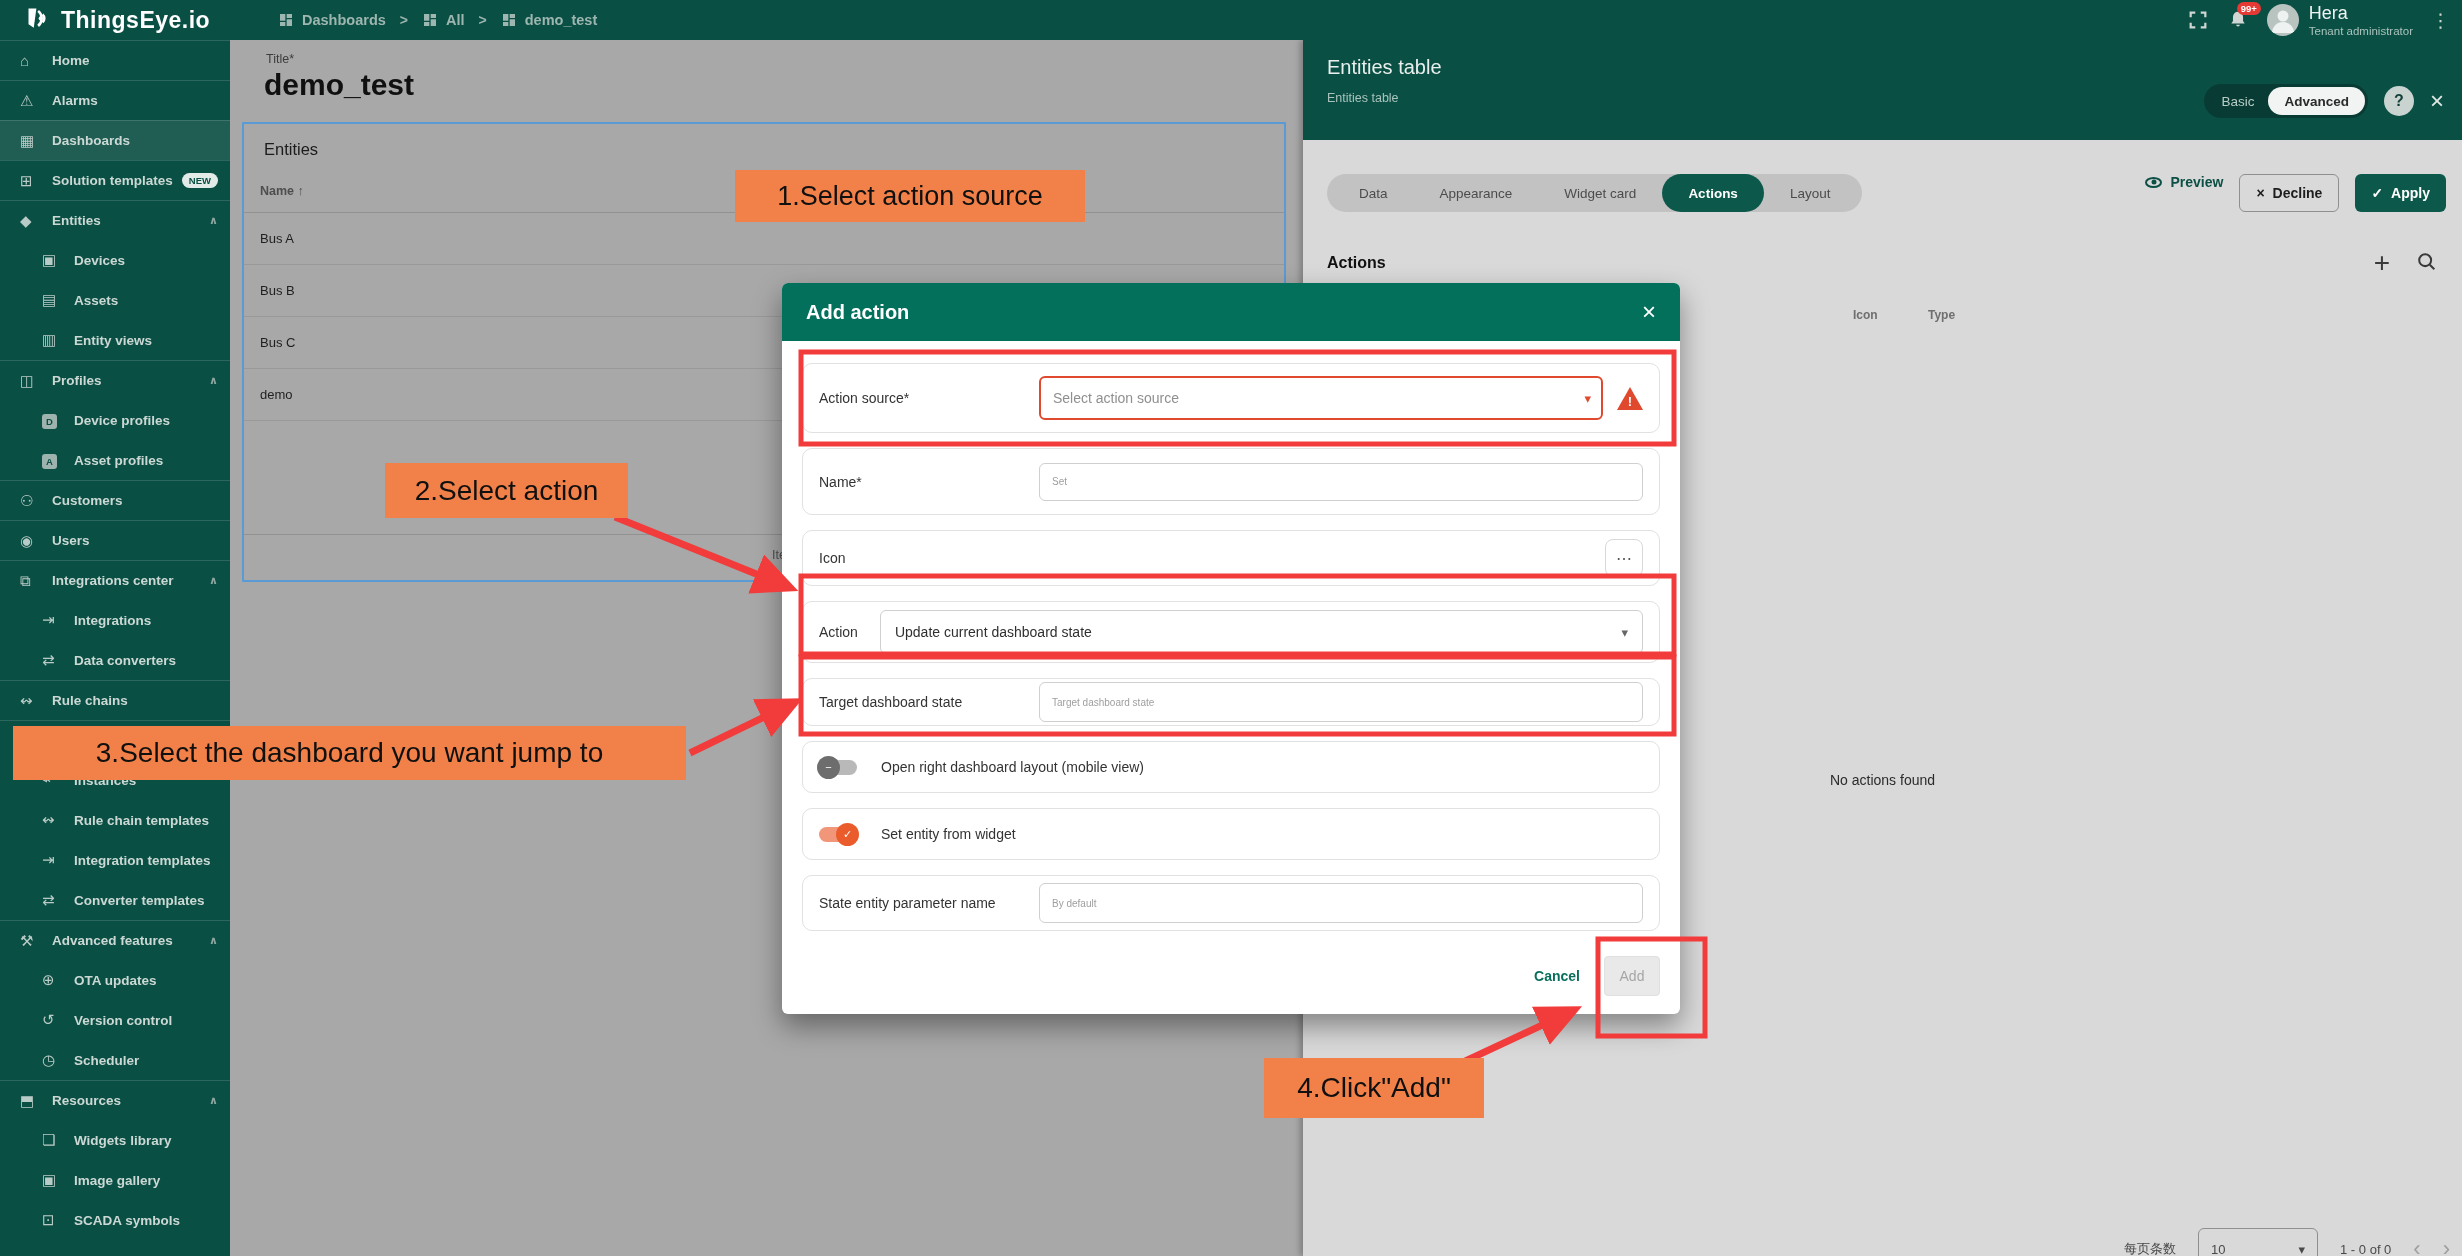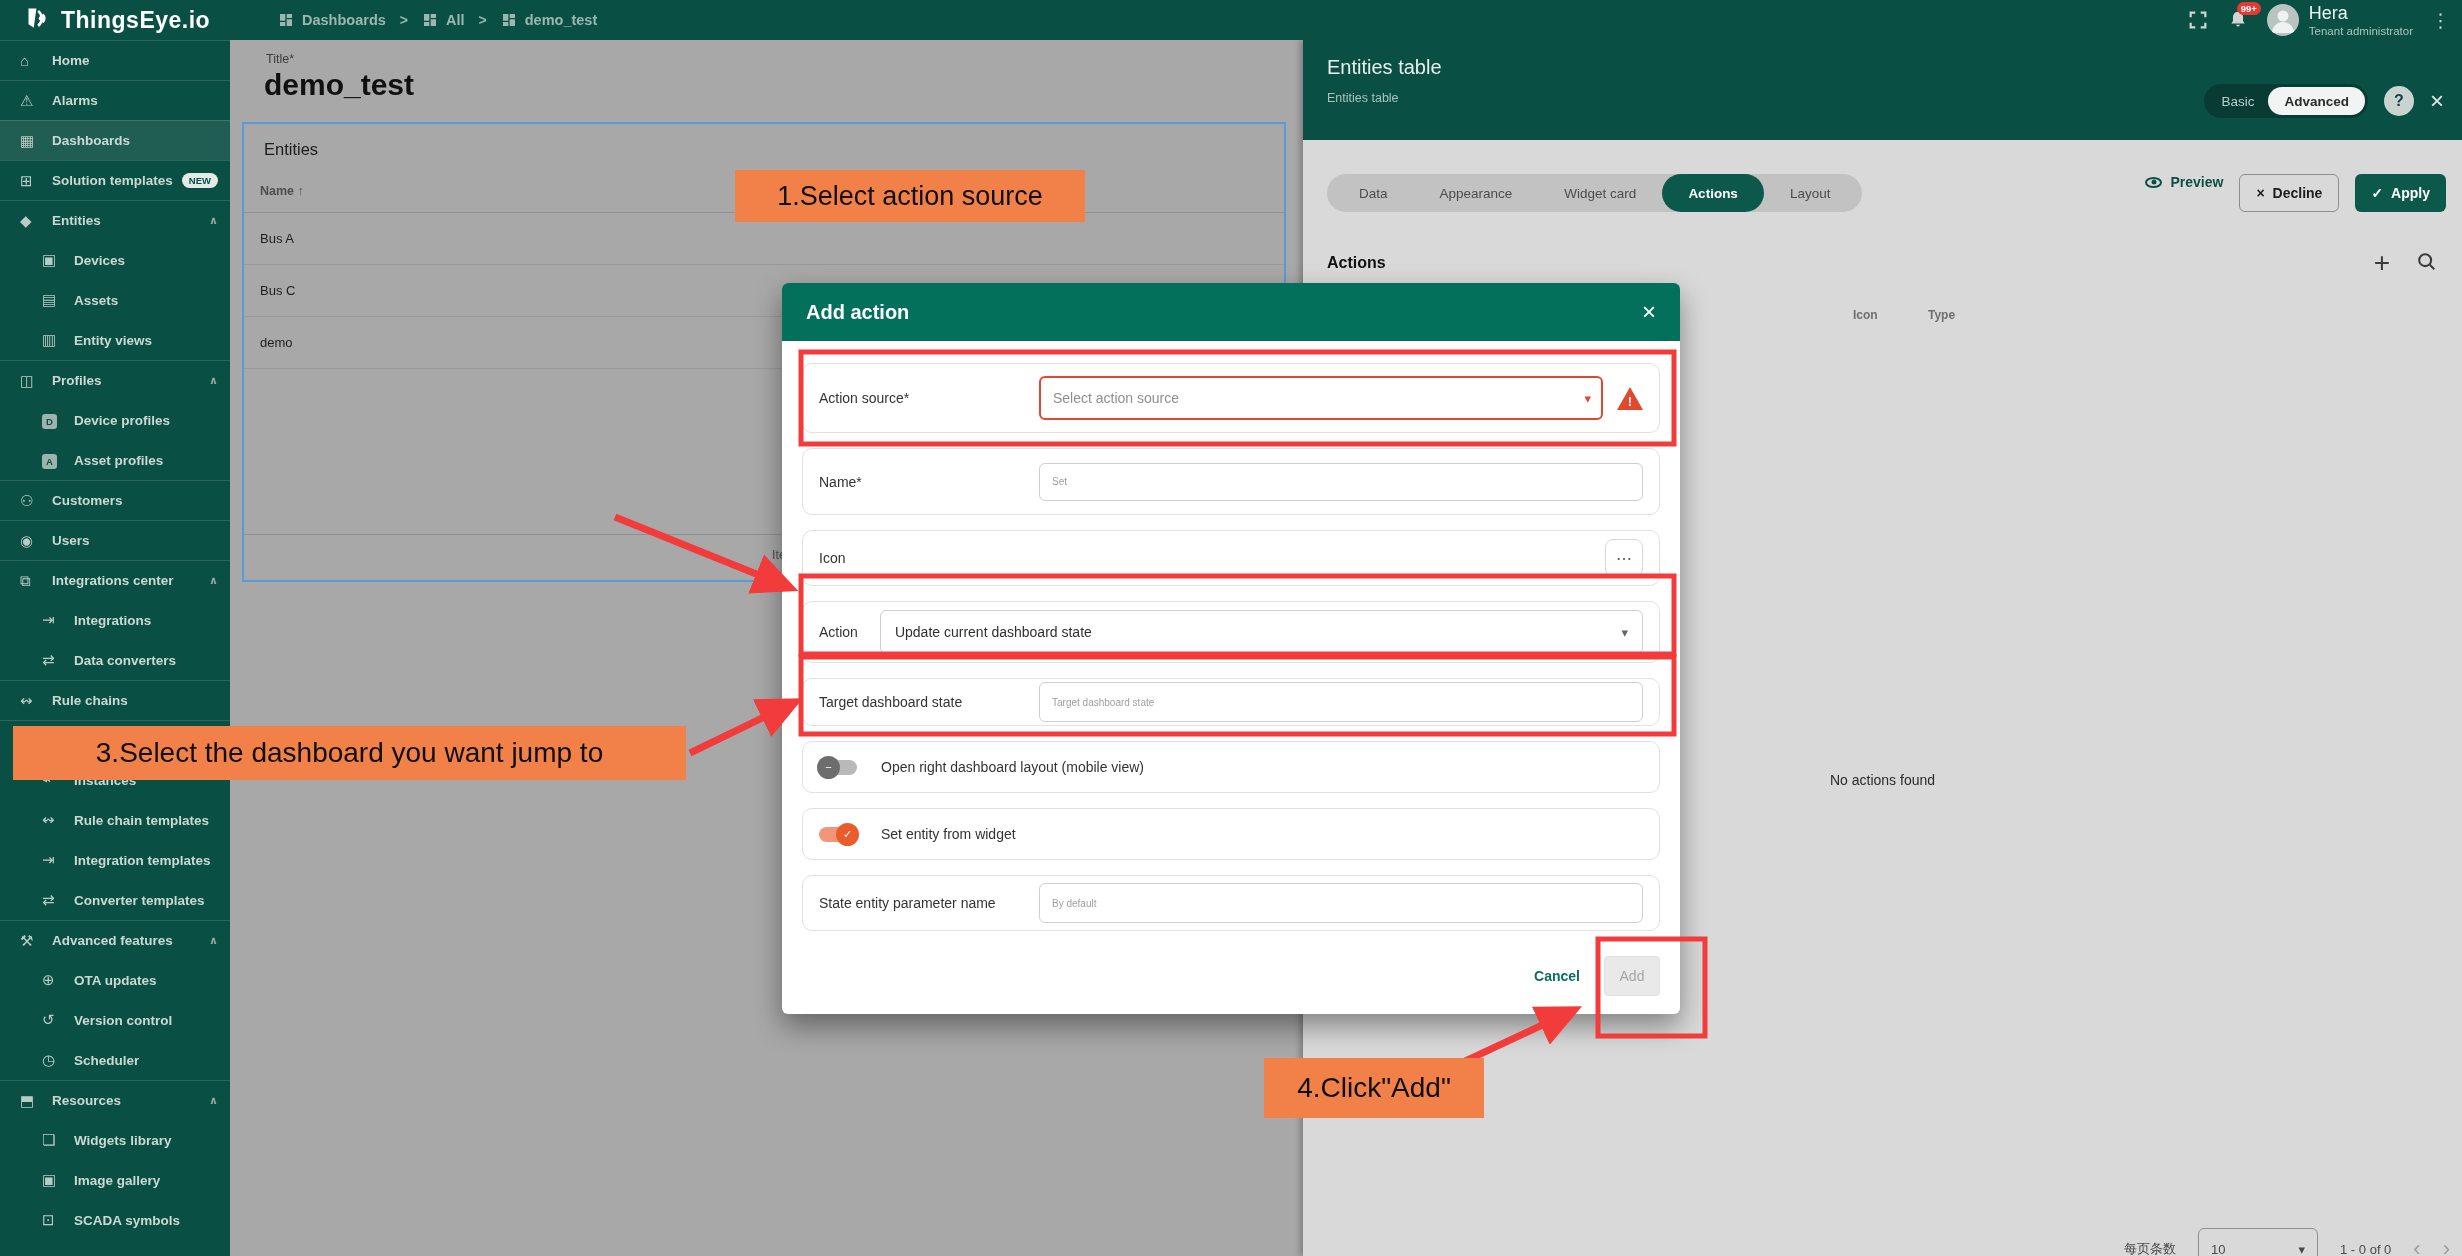--- a/index.html
+++ b/index.html
@@ -333,20 +333,21 @@
     <div class="dash-title-label">Title*</div>
     <div class="dash-title">demo_test</div>
     <section class="widget">
       <div class="w-title">Entities</div>
       <div class="w-colhead">
         <span>Name</span>
         <span>↑</span>
       </div>
       <div class="w-rows" id="widget-rows">
           <div class="w-row">Bus A</div>
+          <div class="w-row">Bus B</div>
           <div class="w-row">Bus C</div>
           <div class="w-row">demo</div>
         </div>
       <div class="w-footline"></div>
       <div class="w-pgtext">Items per page</div>
     </section>
   </main>
 
   <section class="panel">
     <div class="panel-header">
@@ -492,16 +493,17 @@
     <rect x="801" y="352" width="873" height="92" fill="none" stroke="#f23b3b" stroke-width="5"></rect>
     <rect x="801" y="576" width="873" height="78" fill="none" stroke="#f23b3b" stroke-width="5"></rect>
     <rect x="801" y="657" width="873" height="77" fill="none" stroke="#f23b3b" stroke-width="5"></rect>
     <rect x="1598" y="939" width="107" height="97" fill="none" stroke="#f23b3b" stroke-width="5"></rect>
     <path d="M615,517 L786,586" stroke="#f23b3b" stroke-width="7" marker-end="url(#arr)"></path>
     <path d="M690,753 L791,704" stroke="#f23b3b" stroke-width="7" marker-end="url(#arr)"></path>
     <path d="M1382,1100 L1570,1012" stroke="#f23b3b" stroke-width="7" marker-end="url(#arr)"></path>
   </svg>
 
   <div class="ann ann-1">1.Select action source</div>
+  <div class="ann ann-2">2.Select action</div>
   <div class="ann ann-3">3.Select the dashboard you want jump to</div>
   <div class="ann ann-4">4.Click"Add"</div>
 
 </div>
 
 </body></html>

